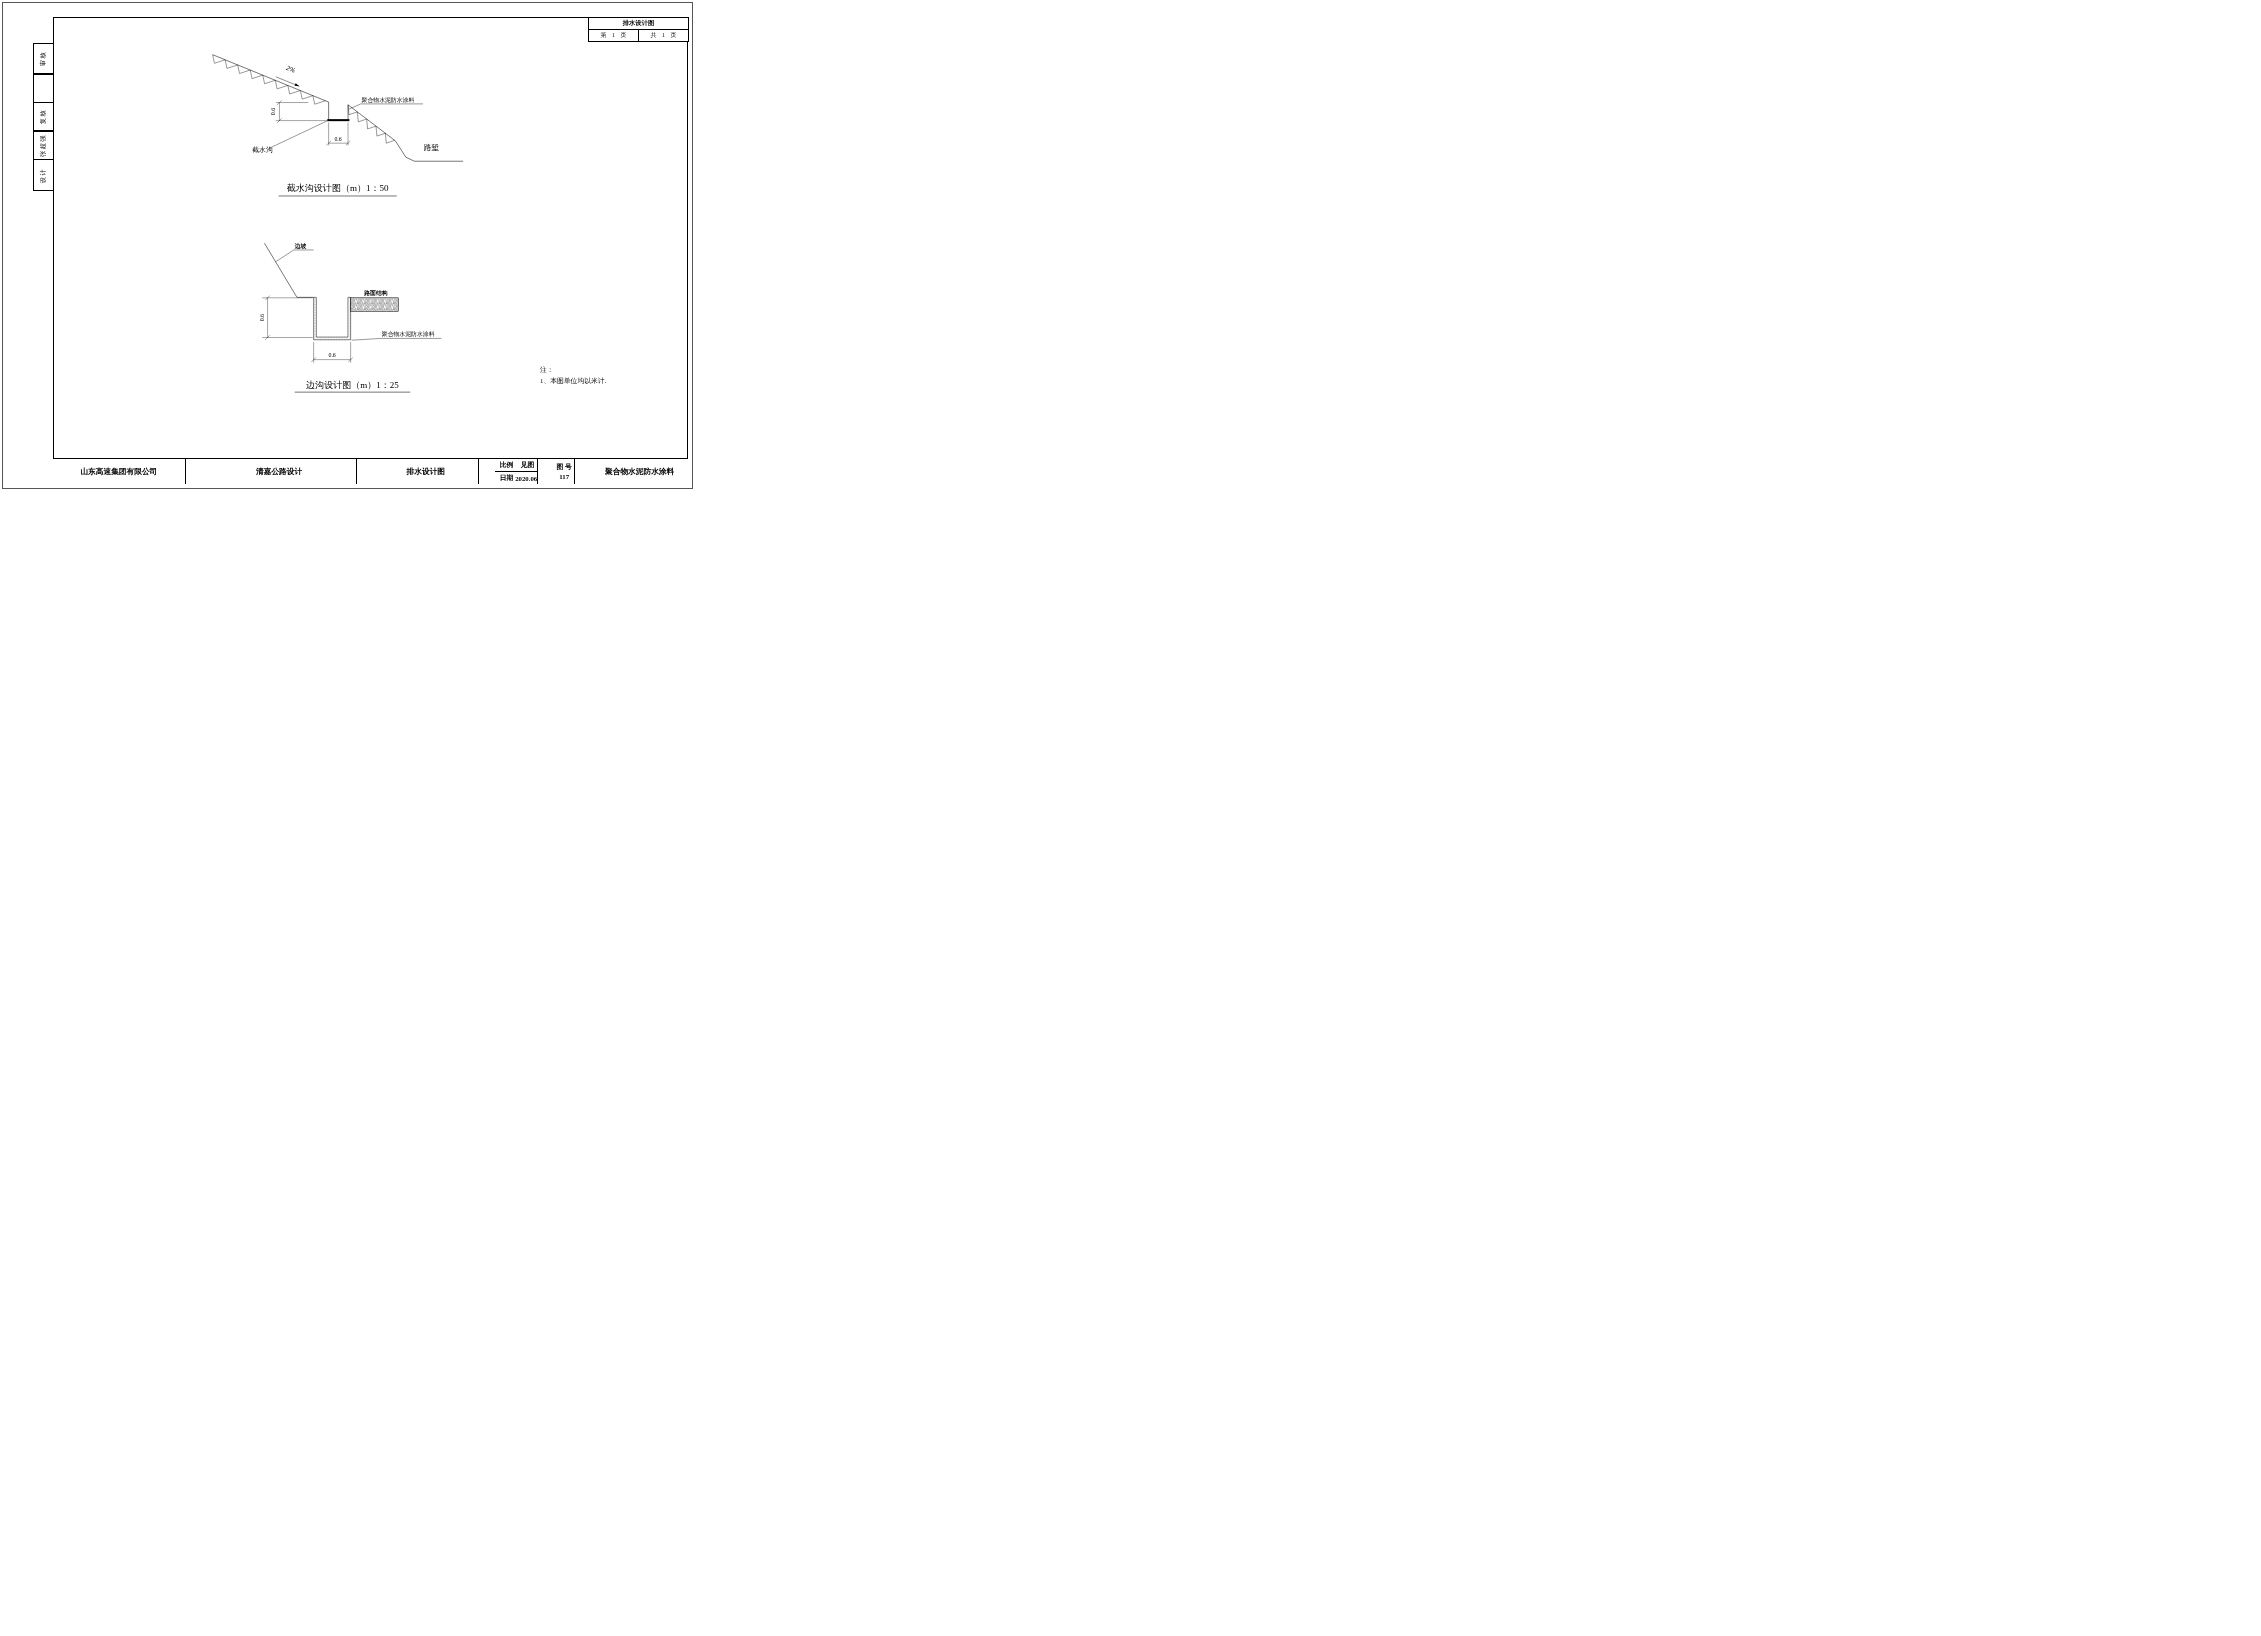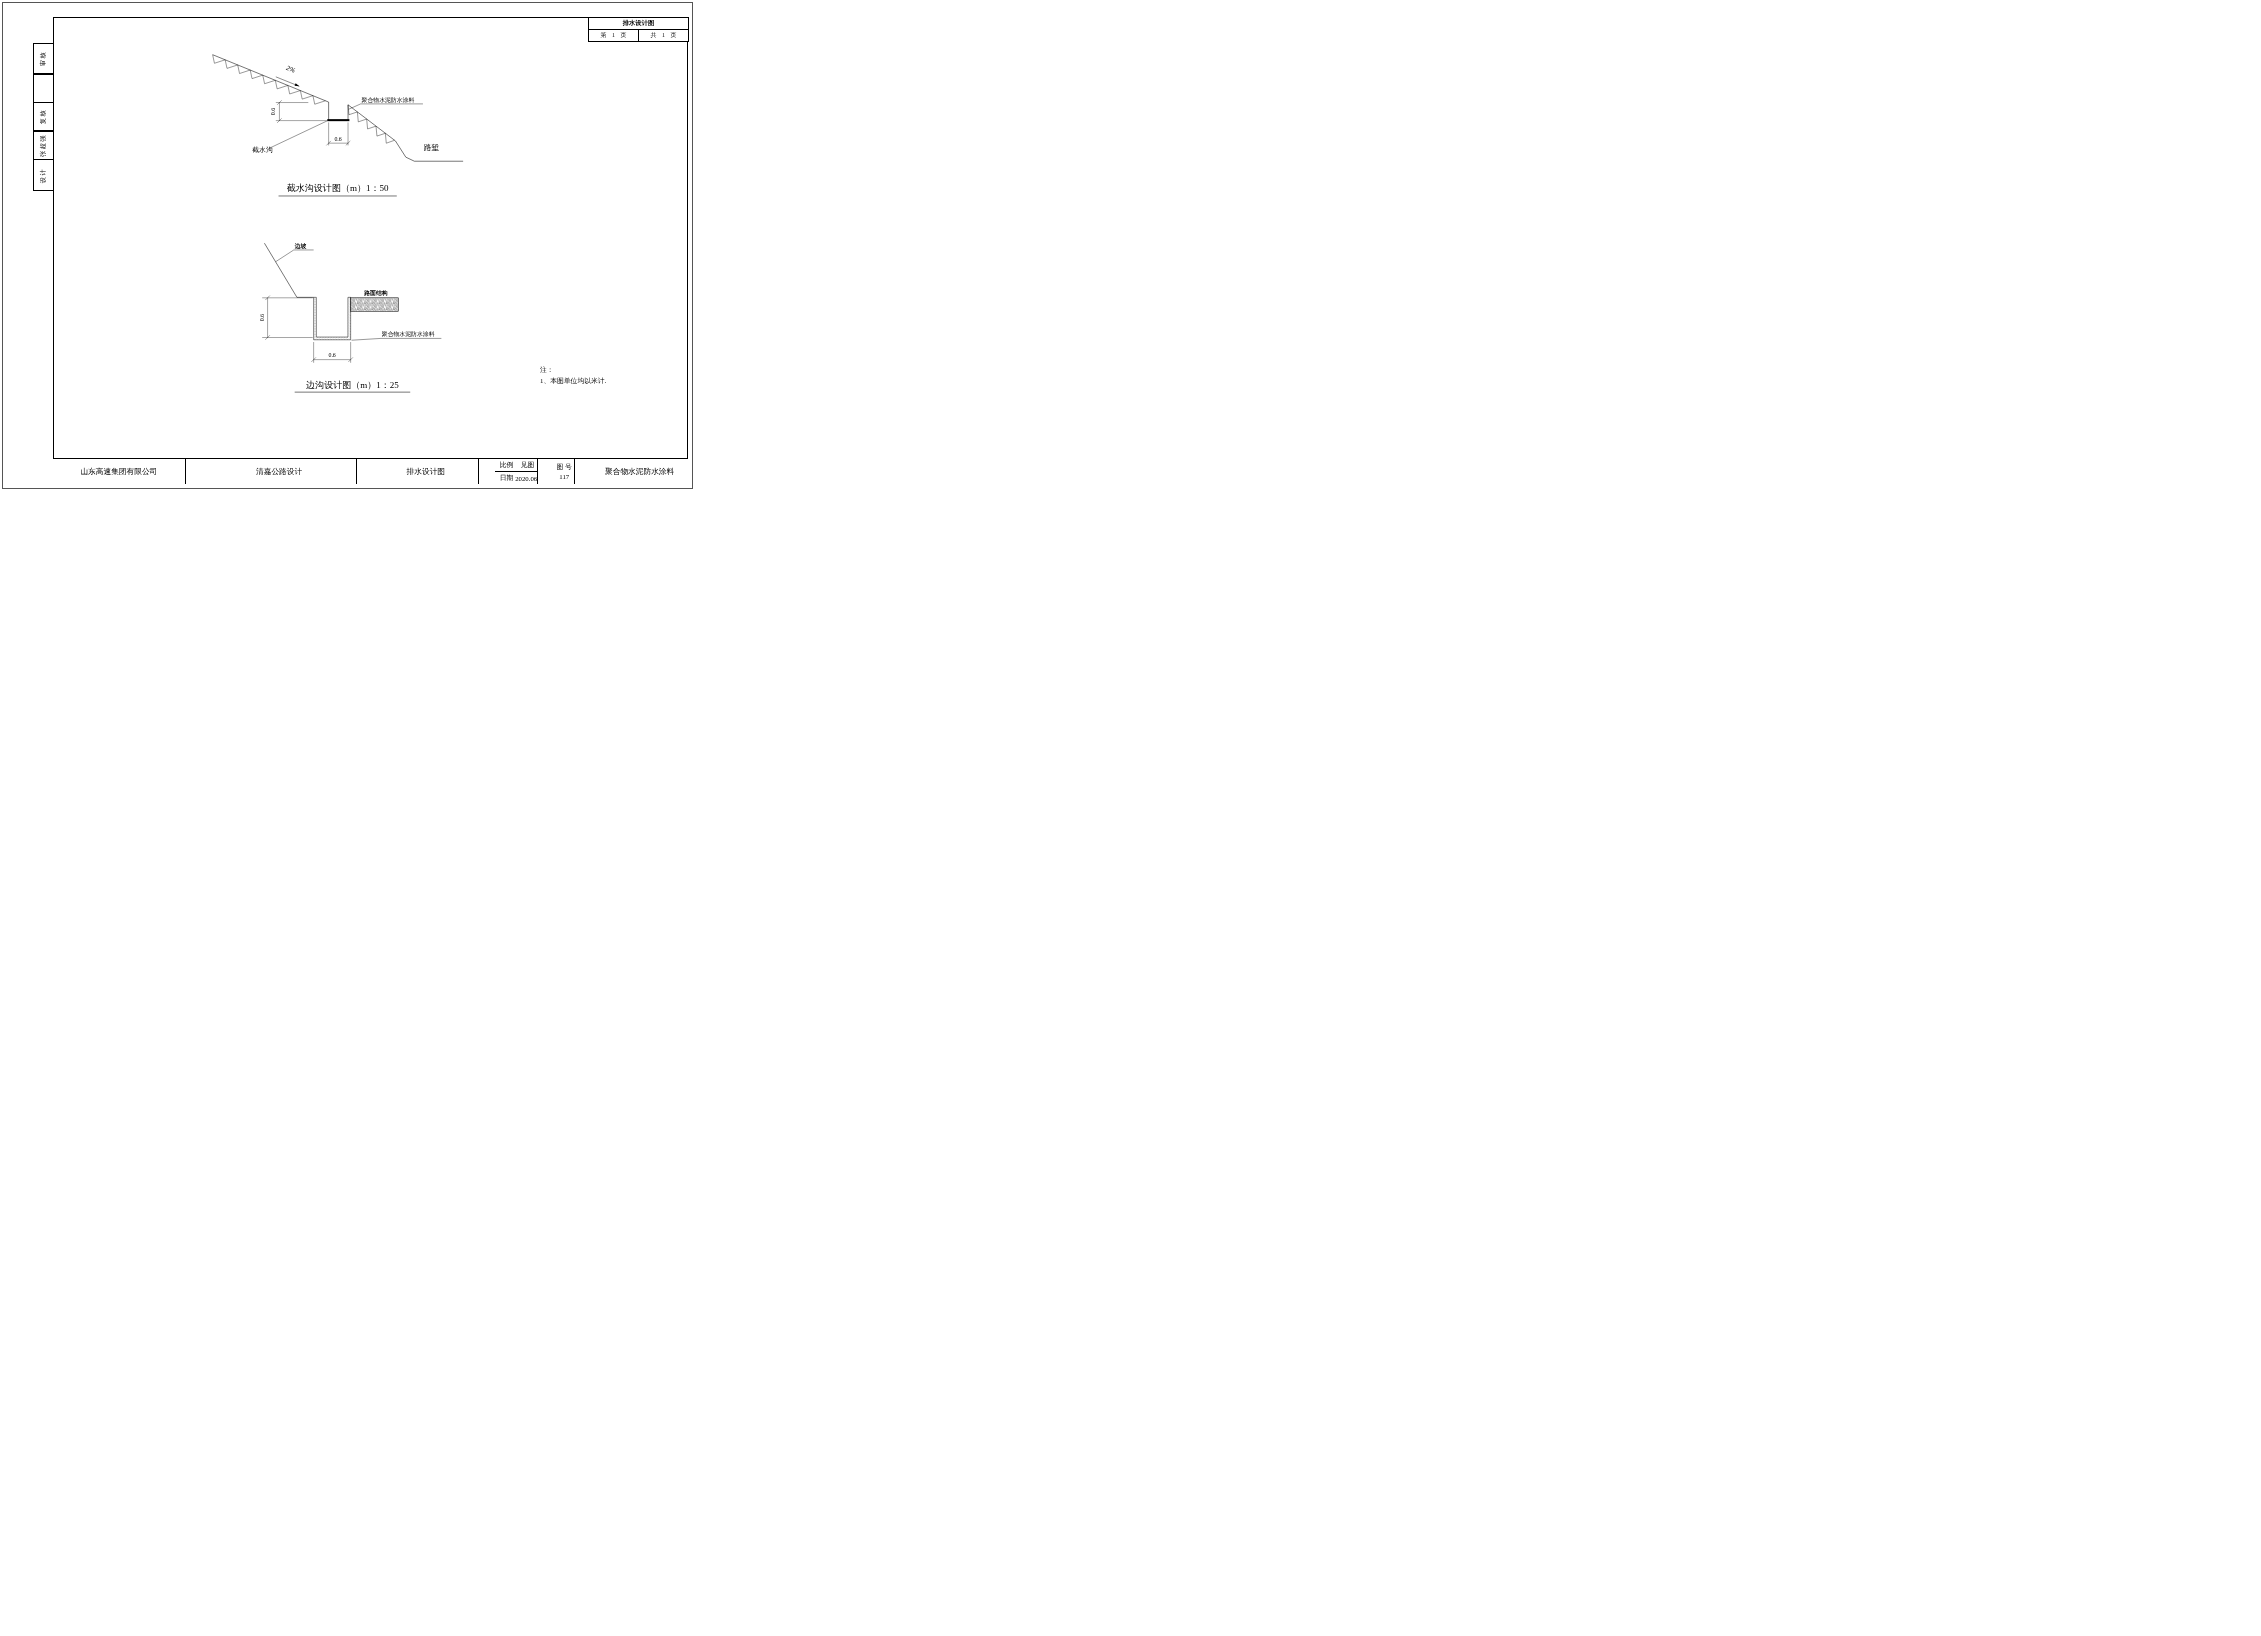--- a/index.html
+++ b/index.html
@@ -28,21 +28,21 @@
   .sheet-page-cell + .sheet-page-cell { border-left:0.5px solid #000; }
 
   
   .svg-abs { position:absolute; }
   svg text { fill:#000; font-family:"Liberation Serif", serif; }
 
   
   .notes { position:absolute; left:540px; top:365px; width:154px; font-size:6.8px; line-height:1.55; }
 
   
-  .title-block { position:absolute; left:53px; top:458px; width:635px; height:26px; border-top:0.9px solid #000; display:flex; background:#fff; font-weight:normal; }
+  .title-block { position:absolute; left:53px; top:458px; width:635px; height:26px; border-top:0.9px solid #000; display:flex; background:#fff; font-weight:bold; }
   .tb-cell { height:100%; }
   .tb-cell + .tb-cell { border-left:0.5px solid #000;padding-left:16px; }
   .tb-center { display:flex; align-items:center; justify-content:center; font-size:7.7px; }
   .tb-scale { display:flex; flex-direction:column; font-size:6.8px; }
   .tb-scale-row { flex:1; display:flex; align-items:center; padding-left:4.5px; }
   .tb-scale-row:first-child { border-bottom:0.5px solid #000; }
   .tb-scale-row .lbl { width:21px; }
   .tb-num { display:flex; flex-direction:column; align-items:center; justify-content:center; font-size:6.8px; line-height:1.35; }
 </style>
 </head>

